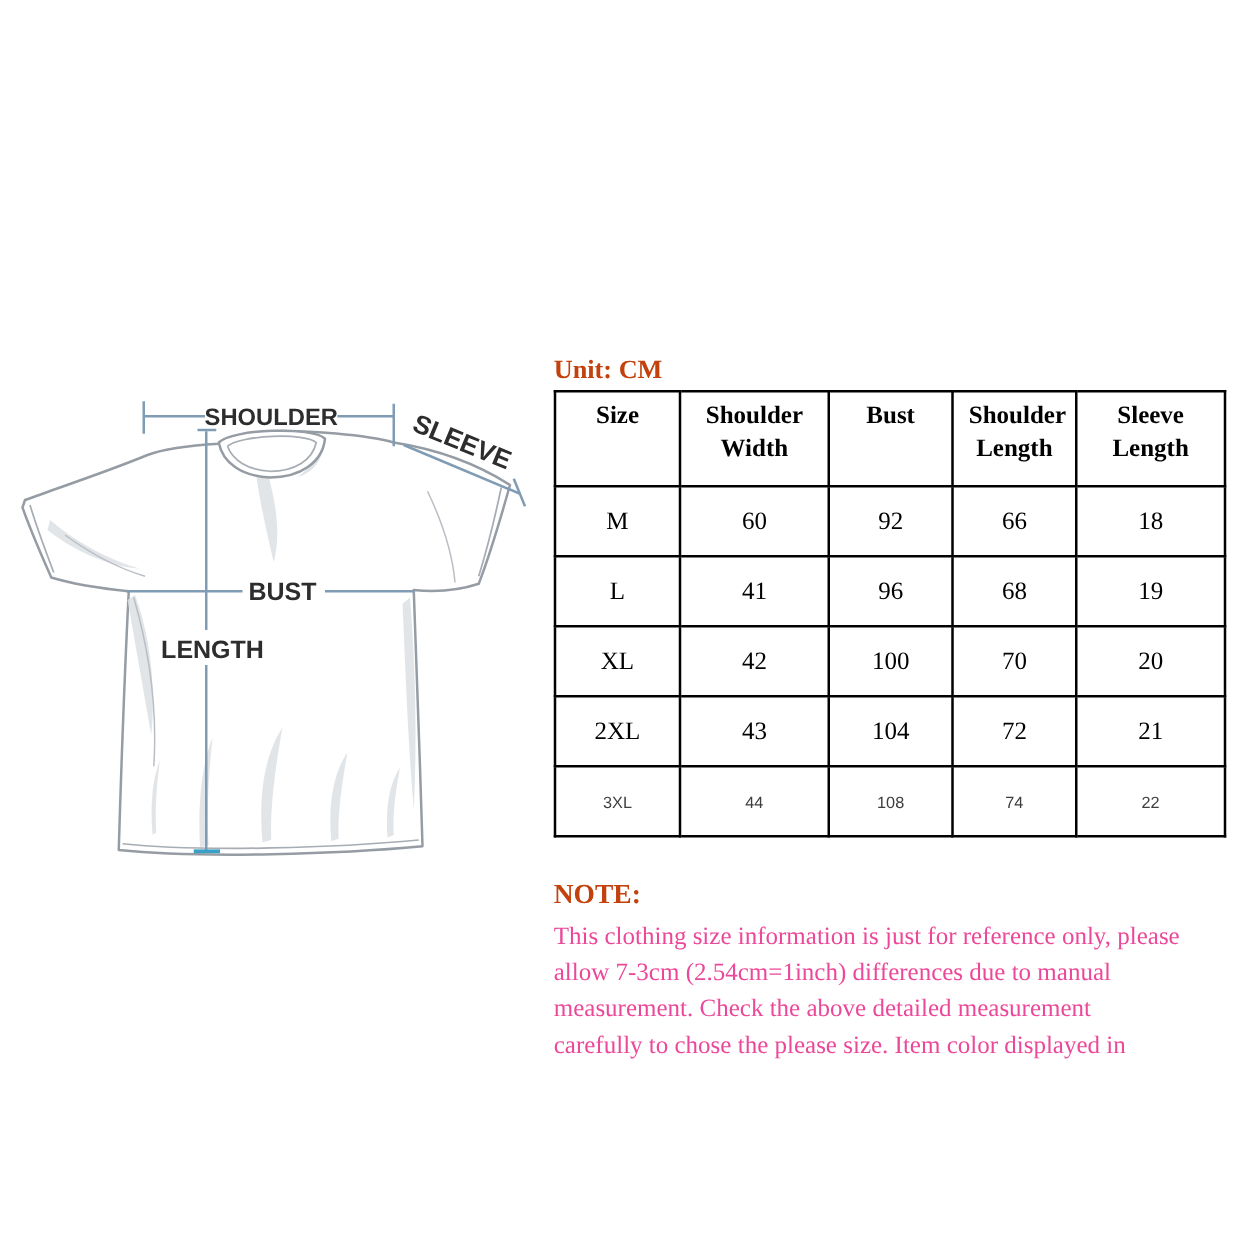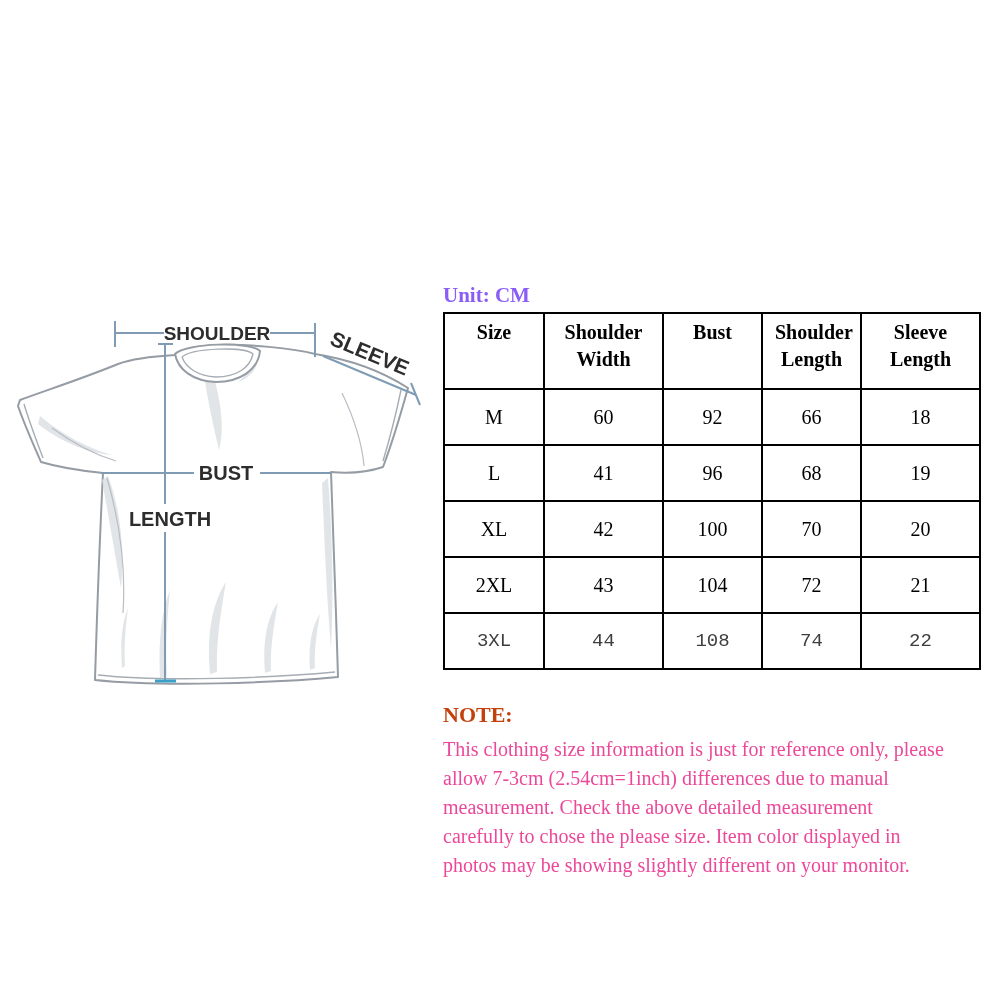--- a/index.html
+++ b/index.html
@@ -35,21 +35,21 @@
 
   
   .info {
     position:absolute;
     left: 443px;
     top: 283px;
     width: 536px;
   }
   .unit-label {
     font: bold 21px "Liberation Serif", serif;
-    color:#8b5cf6;
+    color:#c2410c;
     margin: 0 0 4px 0;
   }
   table.size-table {
     border-collapse: collapse;
     table-layout: fixed;
     width: 536px;
   }
   .size-table th, .size-table td {
     border: 2px solid #000000;
     text-align: center;
@@ -62,22 +62,22 @@
     height: 57px;
     line-height: 27px;
   }
   .size-table th span { display:block; }
   .size-table td {
     font: 20px "Liberation Serif", serif;
     height: 30px;
     vertical-align: middle;
   }
   .size-table tr.alt-font td {
-    font-family: Liberation Mono, monospace;
-    font-size: 19px;
+    font-family: Liberation Sans, sans-serif;
+    font-size: 13px;
     color: #3e3e3e;
   }
 
   .note-title {
     margin-top: 32px;
     font: bold 22px "Liberation Serif", serif;
     color: #c2410c;
   }
   .note-body {
     margin-top: 7px;
@@ -238,17 +238,16 @@
       </tbody>
     </table>
 
     <div class="note-title">NOTE:</div>
 
     <div class="note-body">
       <div class="note-line">This clothing size information is just for reference only, please</div>
       <div class="note-line">allow 7-3cm (2.54cm=1inch) differences due to manual</div>
       <div class="note-line">measurement. Check the above detailed measurement</div>
       <div class="note-line">carefully to chose the please size. Item color displayed in</div>
-      <div class="note-line">photos may be showing slightly different on your monitor.</div>
     </div>
 
   </div>
 </div>
 
 </body></html>

